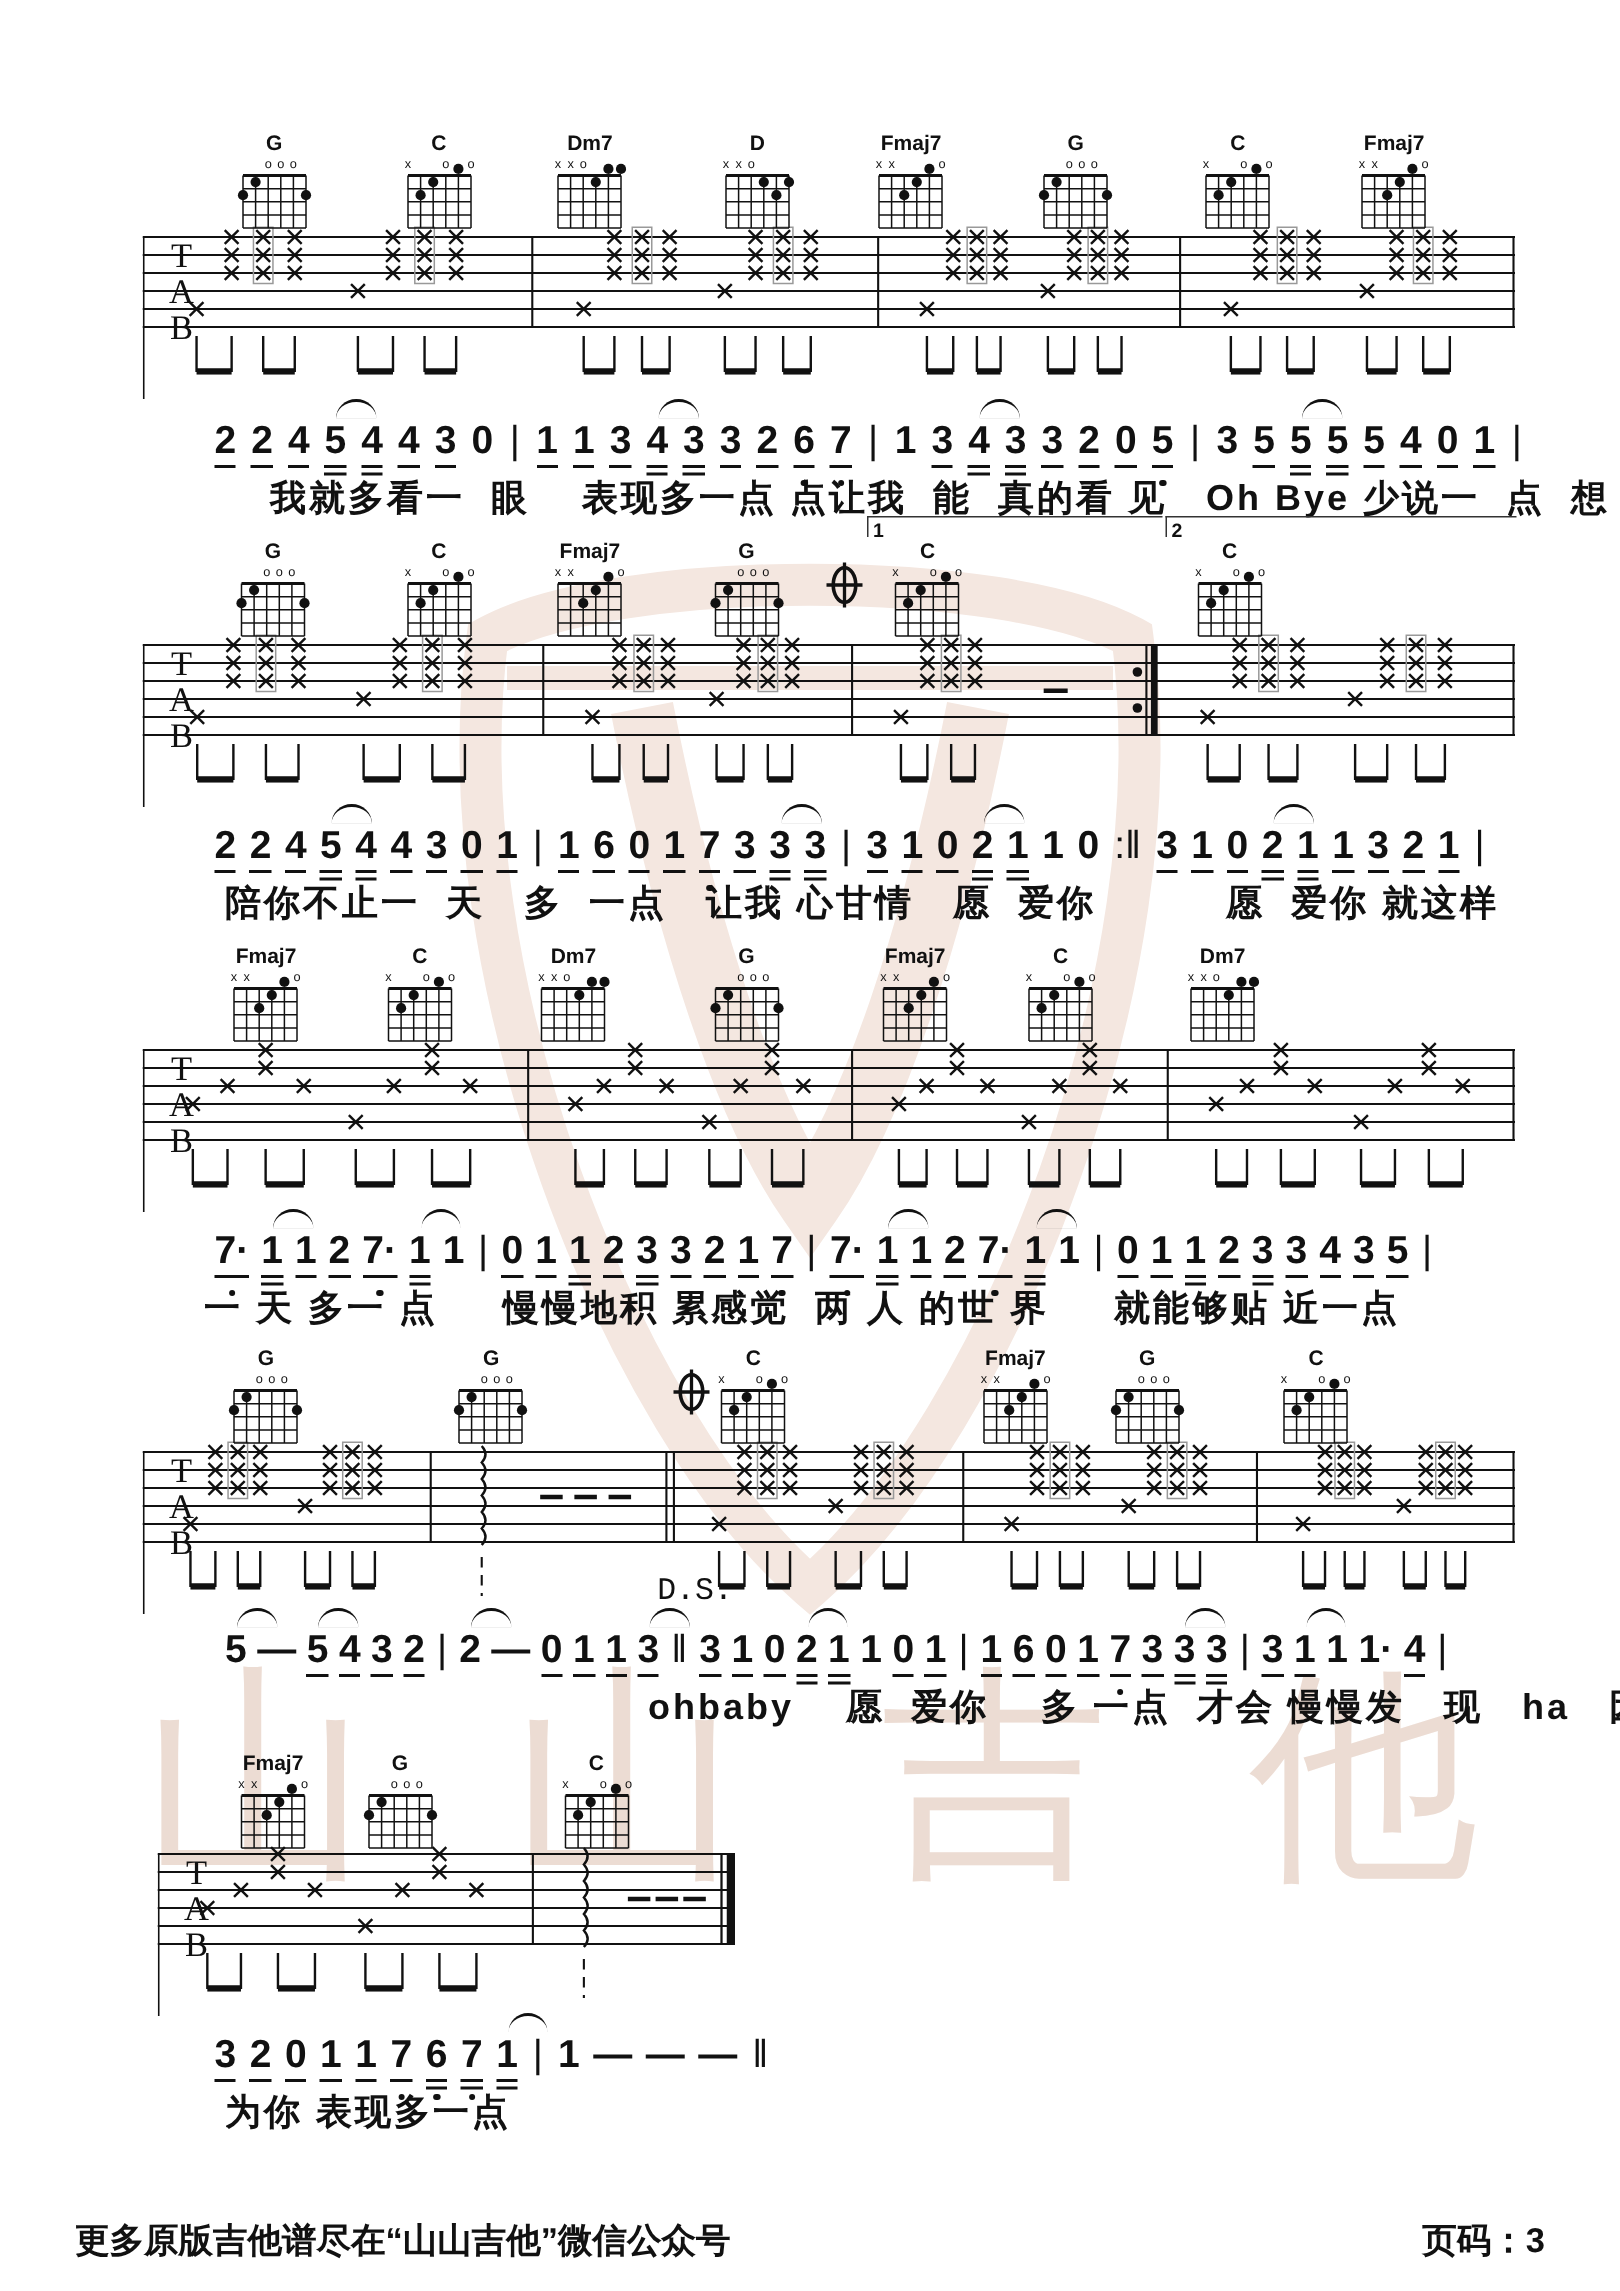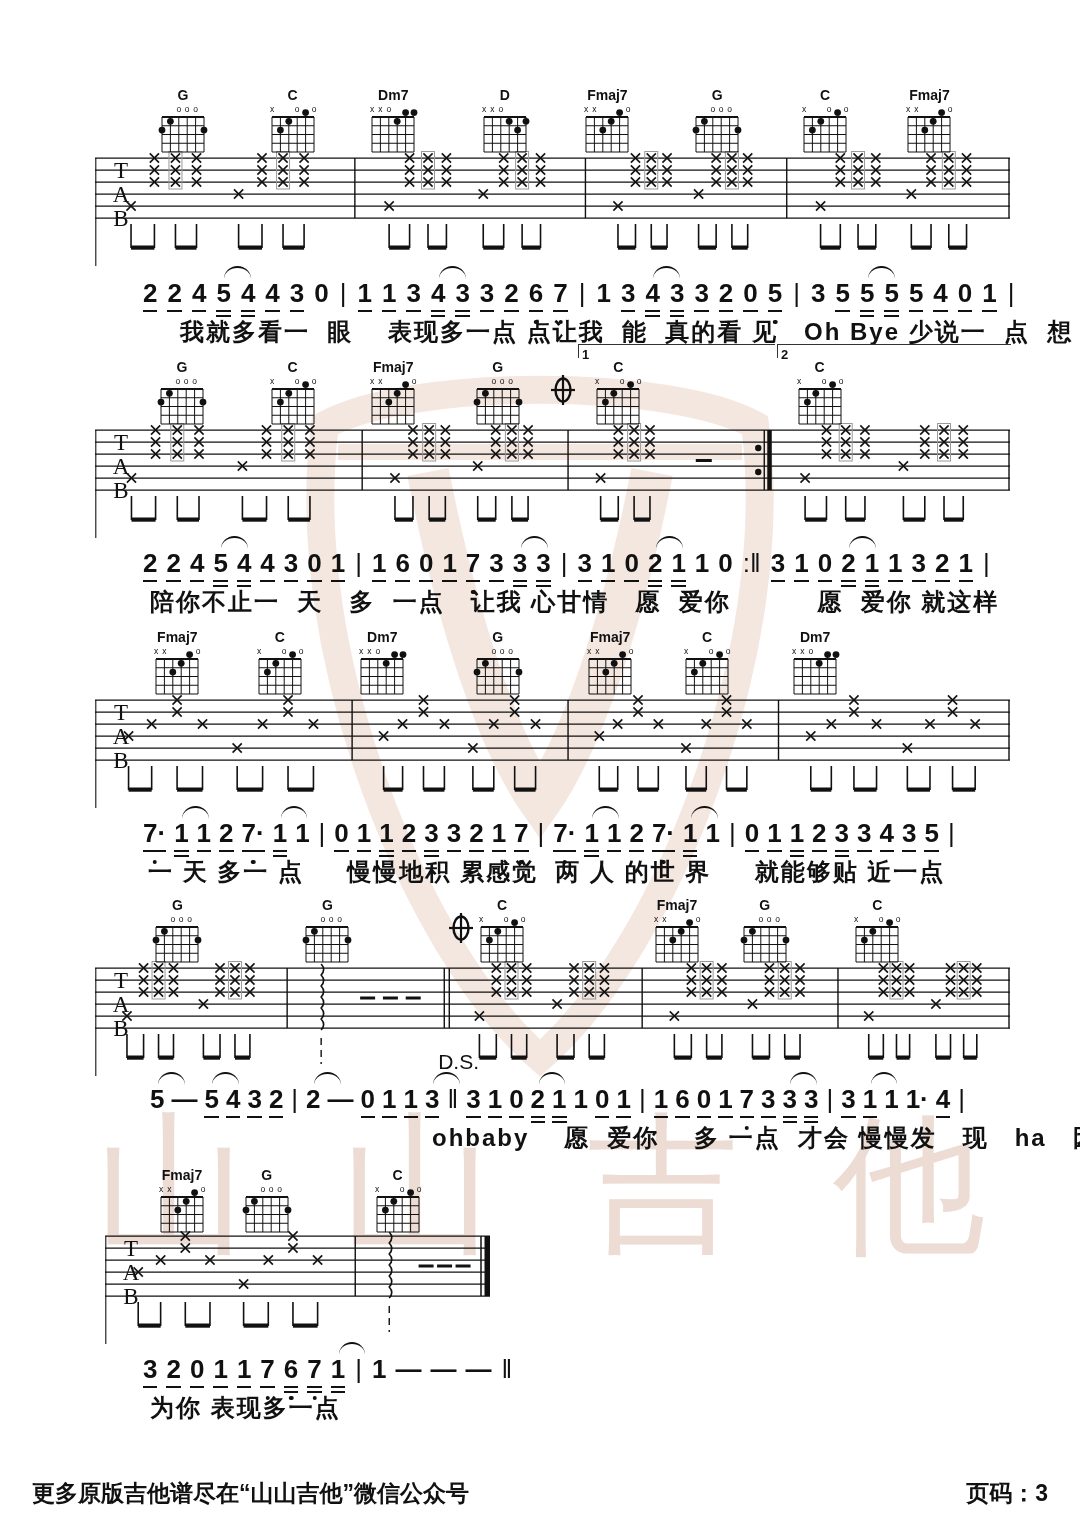--- a/index.html
+++ b/index.html
@@ -10,40 +10,40 @@
   .wm-text{position:absolute;left:0;top:1108px;width:100%;box-sizing:border-box;
            padding:0 95px;display:flex;justify-content:space-between;z-index:0;
            font-size:152px;font-weight:400;line-height:1;}
   
   .chord{position:absolute;width:58px;transform:translateX(-50%);text-align:center;z-index:2;}
   .chord .cname{font-size:14px;font-weight:bold;line-height:1.1;white-space:nowrap;}
   .chord svg{display:block;margin:0 auto;}
   
   .staff{position:absolute;z-index:1;}
   .coda{position:absolute;z-index:2;}
-  .ds{position:absolute;z-index:2;font-family:Liberation Sans, sans-serif;font-size:21px;}
+  .ds{position:absolute;z-index:2;font-family:Liberation Mono, monospace;font-size:21px;}
   
   .jline{position:absolute;display:flex;align-items:baseline;z-index:2;
          font-size:26px;font-weight:600;line-height:1.05;}
   .tk{position:relative;white-space:nowrap;}
   .tk.u{border-bottom:2.2px solid #111;padding-bottom:3px;}
   .tk .u2e{position:absolute;left:0;right:0;bottom:-7px;height:2.2px;background:#111;}
   .tk .dt{position:absolute;left:50%;transform:translateX(-50%);bottom:-14px;
           width:4.5px;height:4.5px;border-radius:50%;background:#111;}
   .tk .tie{position:absolute;left:55%;top:-14px;width:185%;height:11px;
            border-top:2px solid #111;border-radius:50% 50% 0 0/100% 100% 0 0;}
   .tk.bar{font-weight:500;padding:0 1px;}
   .lyr{position:absolute;z-index:2;font-size:24px;font-weight:600;letter-spacing:2px;
        white-space:pre;}
   .volta{position:absolute;z-index:2;border-top:1.6px solid #333;border-left:1.6px solid #333;
          height:13px;}
   .volta span{font-size:13px;font-weight:600;margin-left:3px;line-height:1;display:inline-block;}
   
   .footer{position:absolute;left:0;top:1478px;width:100%;box-sizing:border-box;
-          padding:0 32px;display:flex;justify-content:space-between;z-index:2;
+          padding:0 50px;display:flex;justify-content:space-between;z-index:2;
           font-size:23px;font-weight:bold;}
 </style>
 </head>
 <body>
 
 <div class="page">
 
   <svg class="wm-logo" width="1080" height="1527" viewBox="0 0 1080 1527">
       <path d="M 325 425 C 410 378 670 378 755 425 C 785 650 665 950 540 1058 C 415 950 295 650 325 425 Z" fill="none" stroke="#f4e7e0" stroke-width="28"></path>
       <path d="M 428 472 C 458 625 498 742 540 802 C 582 742 622 625 652 472" fill="none" stroke="#f4e7e0" stroke-width="42"></path>
@@ -1718,21 +1718,21 @@
         <span class="tk u">1</span>
         <span class="tk u">1<i class="u2e"></i></span>
         <span class="tk u">2</span>
         <span class="tk u">3<i class="u2e"></i></span>
         <span class="tk u">3</span>
         <span class="tk u">4</span>
         <span class="tk u">3</span>
         <span class="tk u">5</span>
         <span class="tk bar">|</span>
       </div>
-      <div class="lyr" style="left: 148px; top: 856px;">一 天 多一 点     慢慢地积 累感觉  两 人 的世 界     就能够贴 近一点</div>
+      <div class="lyr" style="left: 136px; top: 856px;">一 天 多一 点     慢慢地积 累感觉  两 人 的世 界     就能够贴 近一点</div>
       <div class="jline" style="left: 150px; top: 1086px; gap: 7px;">
         <span class="tk">5<i class="tie"></i></span>
         <span class="tk">—</span>
         <span class="tk u">5<i class="tie"></i></span>
         <span class="tk u">4</span>
         <span class="tk u">3</span>
         <span class="tk u">2</span>
         <span class="tk bar">|</span>
         <span class="tk">2<i class="tie"></i></span>
         <span class="tk">—</span>

